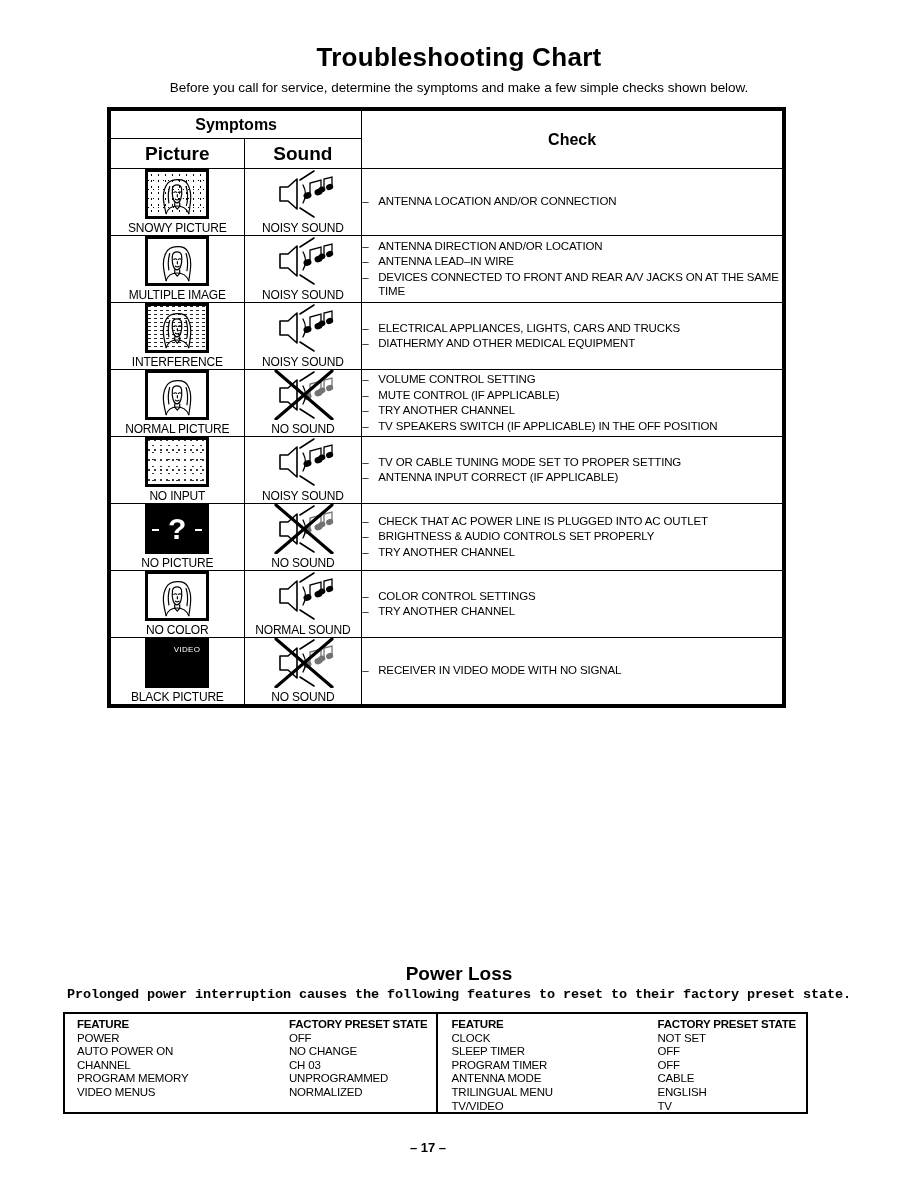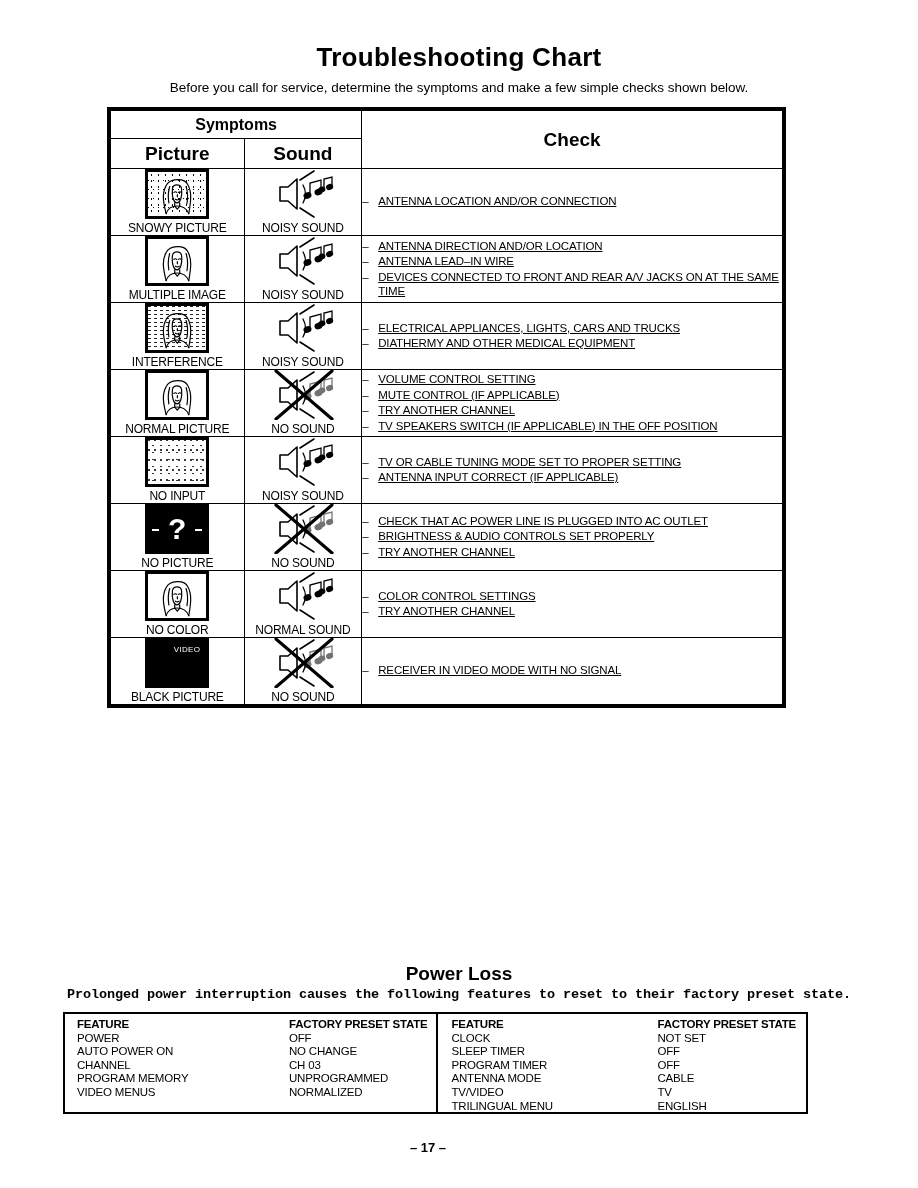--- a/index.html
+++ b/index.html
@@ -50,21 +50,21 @@
     vertical-align: middle;
   }
   .hd-symptoms {
     text-align: center;
     font-size: 16px;
     font-weight: bold;
     height: 28px;
   }
   .hd-check {
     text-align: center;
-    font-size: 19px;
+    font-size: 16px;
     font-weight: bold;
     width: 426px;
   }
   .hd-sub {
     text-align: center;
     font-size: 19px;
     font-weight: bold;
     height: 30px;
   }
   .col-pic { width: 134px; }
@@ -88,21 +88,20 @@
     margin: 0; padding: 0;
   }
   .check-list li {
     font-size: 11.5px;
     line-height: 14.5px;
     letter-spacing: -0.15px;
     position: relative;
     padding-left: 16px;
     margin: 0 0 1px 0;
     white-space: normal;
-    text-decoration: underline;
   }
   .check-list li::before {
     content: "\2013";
     position: absolute;
     left: 0; top: 0;
   }
 
   
   .tv {
     width: 64px; height: 50px;
@@ -655,24 +654,24 @@
         </div>
         <div class="pl-row">
           <span class="f">PROGRAM TIMER</span>
           <span class="s">OFF</span>
         </div>
         <div class="pl-row">
           <span class="f">ANTENNA MODE</span>
           <span class="s">CABLE</span>
         </div>
         <div class="pl-row">
+          <span class="f">TRILINGUAL MENU</span>
+          <span class="s">ENGLISH</span>
+        </div>
+        <div class="pl-row">
           <span class="f">TV/VIDEO</span>
           <span class="s">TV</span>
-        </div>
-        <div class="pl-row">
-          <span class="f">TRILINGUAL MENU</span>
-          <span class="s">ENGLISH</span>
         </div>
       </div>
   </div>
 </div>
 
 <div id="page-number">– 17 –</div>
 
 </body></html>

